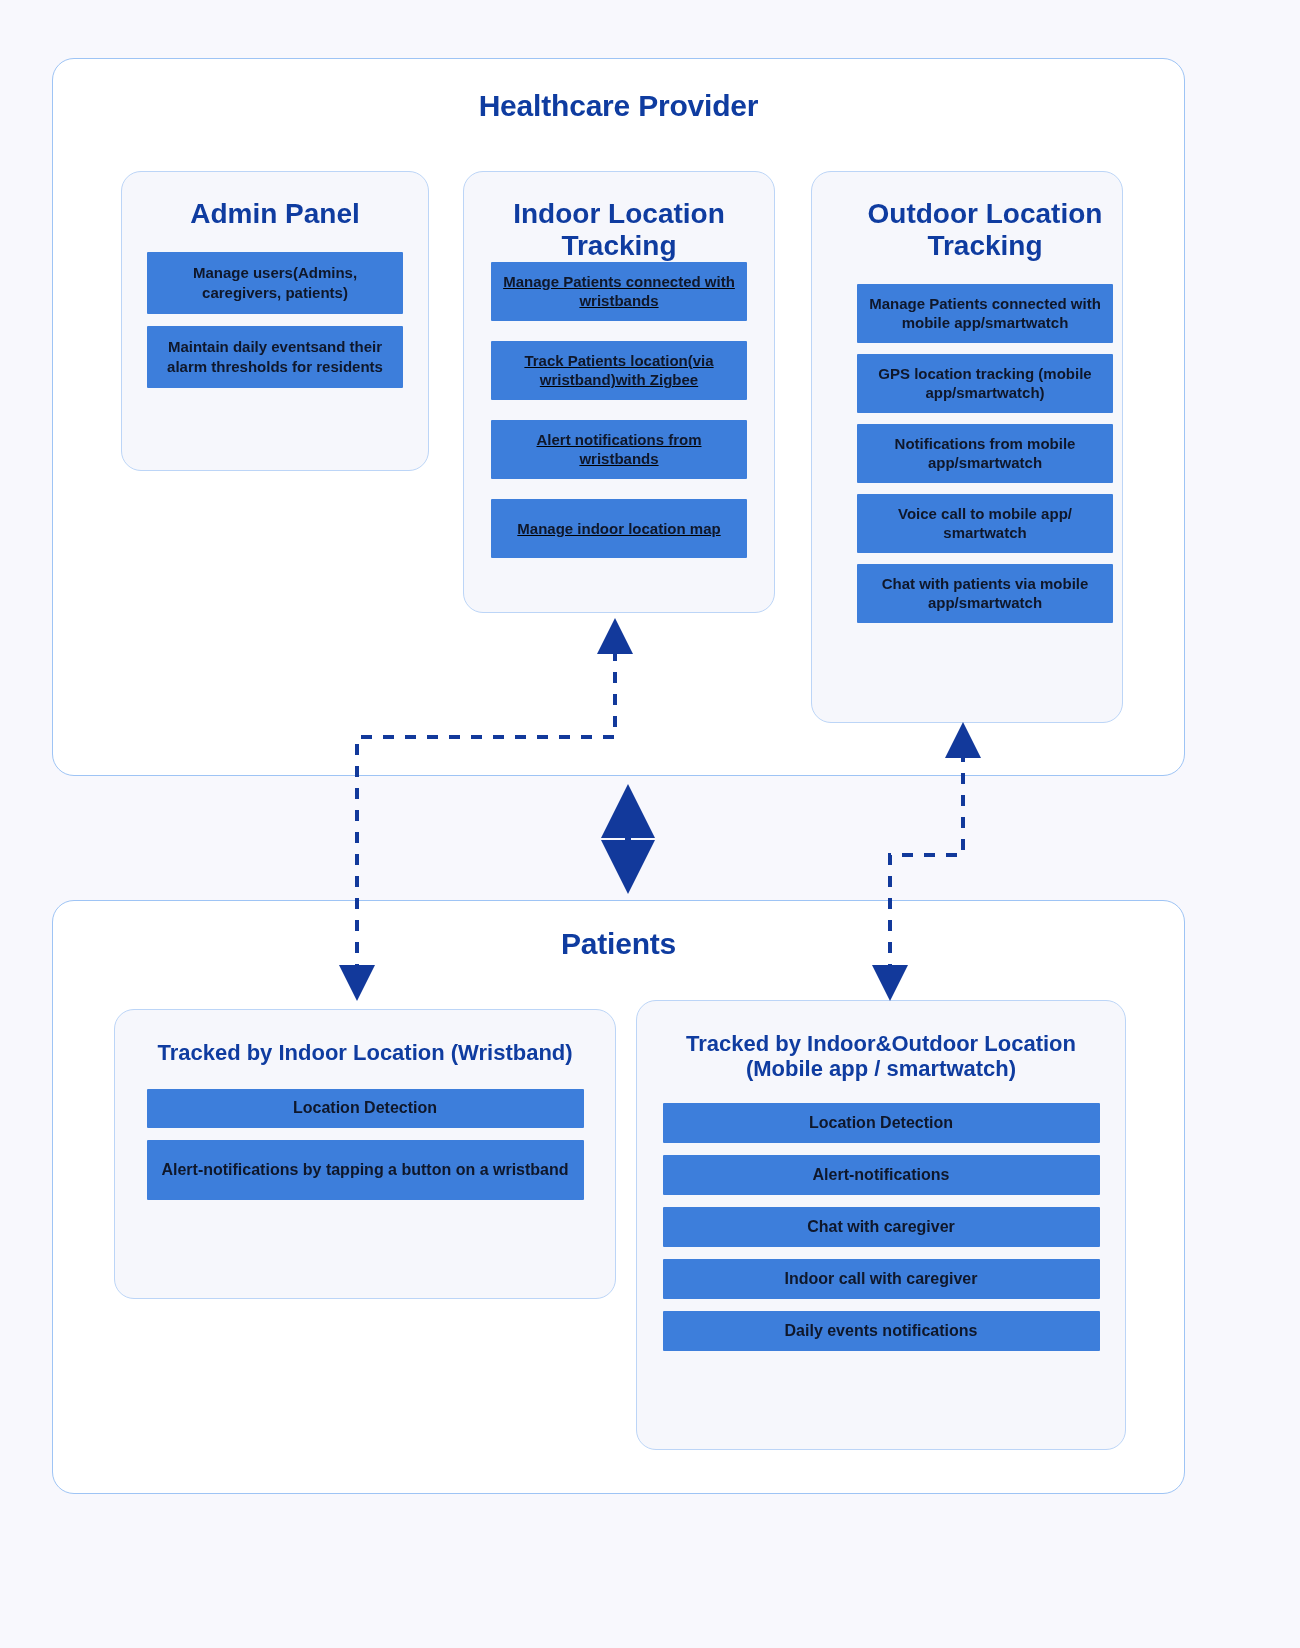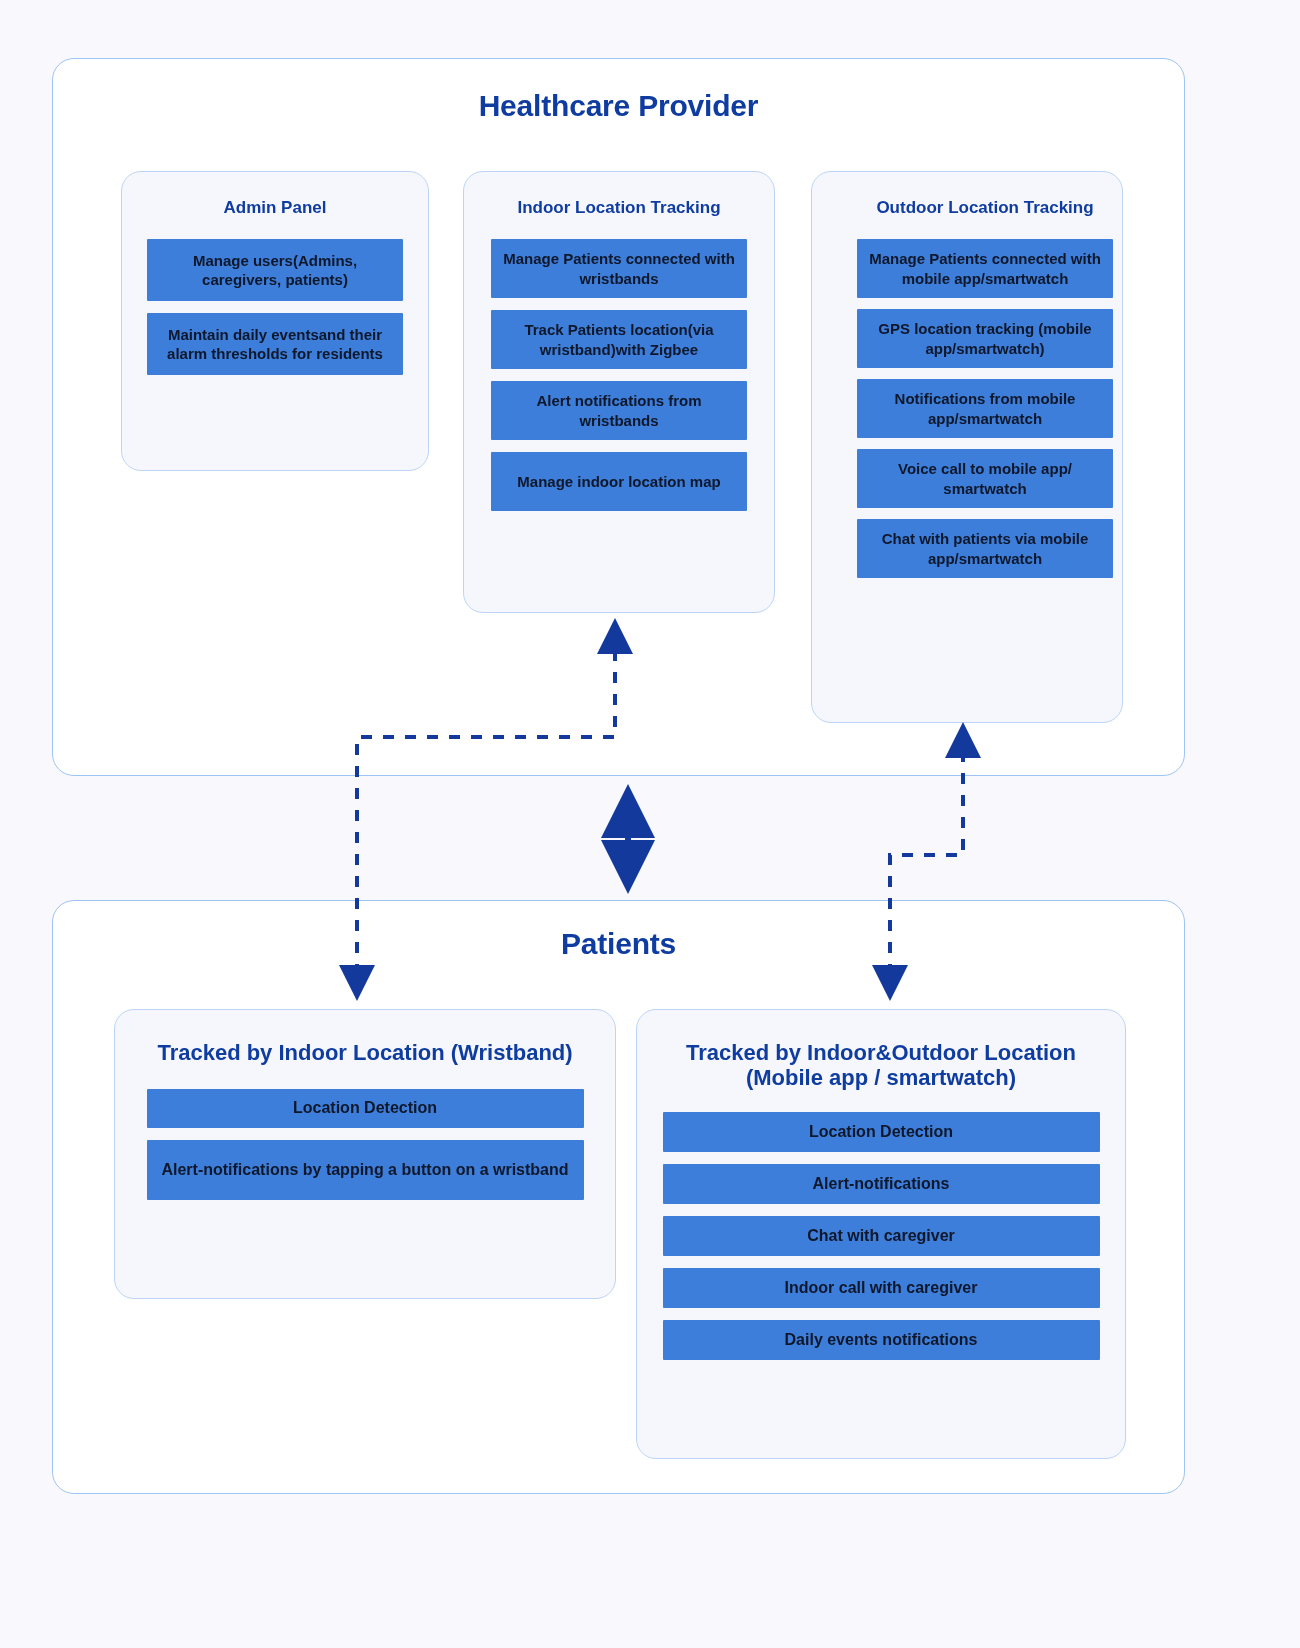--- a/index.html
+++ b/index.html
@@ -44,21 +44,21 @@
   
   .sub-card {
     position: absolute;
     background: #f6f7fc;
     border: 1px solid #bcd5f7;
     border-radius: 20px;
   }
   .sub-title {
     color: #0f3ca0;
     font-weight: bold;
-    font-size: 17px;
+    font-size: 28px;
     text-align: center;
     line-height: 1.14;
     padding: 0 10px;
   }
   .sub-title.small { font-size: 22px; }
 
   .pill-list {
     display: flex;
     flex-direction: column;
     align-items: center;
@@ -79,38 +79,38 @@
 
   
   #card-admin { left: 68px; top: 112px; width: 308px; height: 300px; }
   #card-admin .sub-title { margin-top: 26px; }
   #card-admin .pill-list { margin-top: 22px; gap: 12px; }
   #card-admin .pill { width: 256px; font-size: 15px; min-height: 62px; }
 
   
   #card-indoor { left: 410px; top: 112px; width: 312px; height: 442px; }
   #card-indoor .sub-title { margin-top: 26px; }
-  #card-indoor .pill-list { margin-top: 22px; gap: 12px; }
+  #card-indoor .pill-list { gap: 20px; text-decoration: underline; }
   #card-indoor .pill { width: 256px; font-size: 15px; min-height: 59px; }
 
   
   #card-outdoor { left: 758px; top: 112px; width: 312px; height: 552px; padding-left: 36px; }
   #card-outdoor .sub-title { margin-top: 26px; }
   #card-outdoor .pill-list { margin-top: 22px; gap: 11px; }
   #card-outdoor .pill { width: 256px; font-size: 15px; min-height: 59px; }
 
   
   #card-wristband { left: 61px; top: 108px; width: 502px; height: 290px; }
   #card-wristband .sub-title { margin-top: 30px; }
   #card-wristband .pill-list { margin-top: 24px; gap: 12px; }
   #card-wristband .pill { width: 437px; font-size: 16px; min-height: 39px; }
   #card-wristband .pill.tall { min-height: 60px; }
 
   
-  #card-mobile { left: 583px; top: 108px; width: 490px; height: 450px; }
+  #card-mobile { left: 583px; top: 99px; width: 490px; height: 450px; }
   #card-mobile .sub-title { margin-top: 30px; }
   #card-mobile .pill-list { margin-top: 22px; gap: 12px; }
   #card-mobile .pill { width: 437px; font-size: 16px; min-height: 40px; }
 
   
   #connectors {
     position: absolute;
     left: 0; top: 0;
     width: 1300px; height: 1648px;
     z-index: 5;

